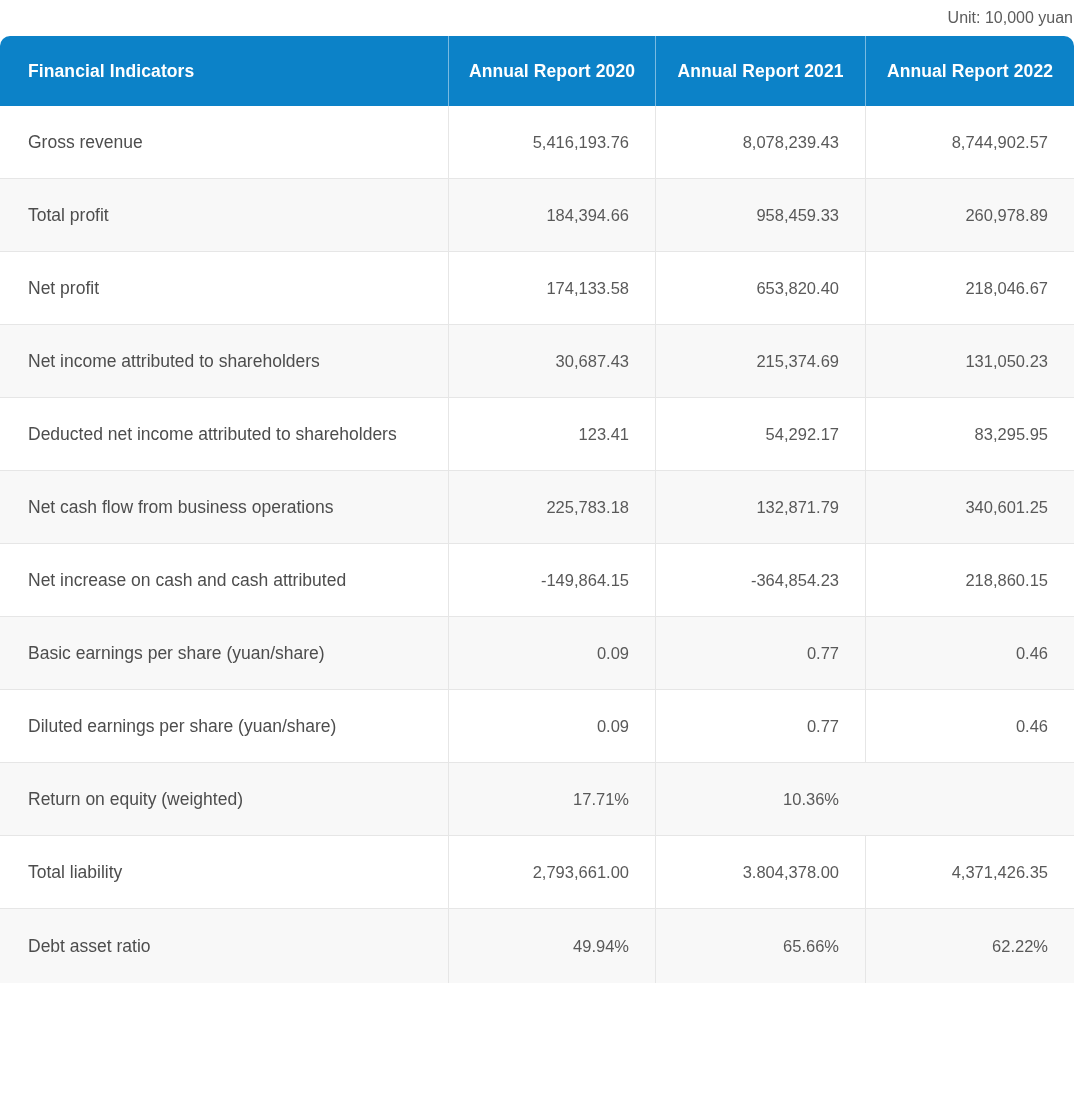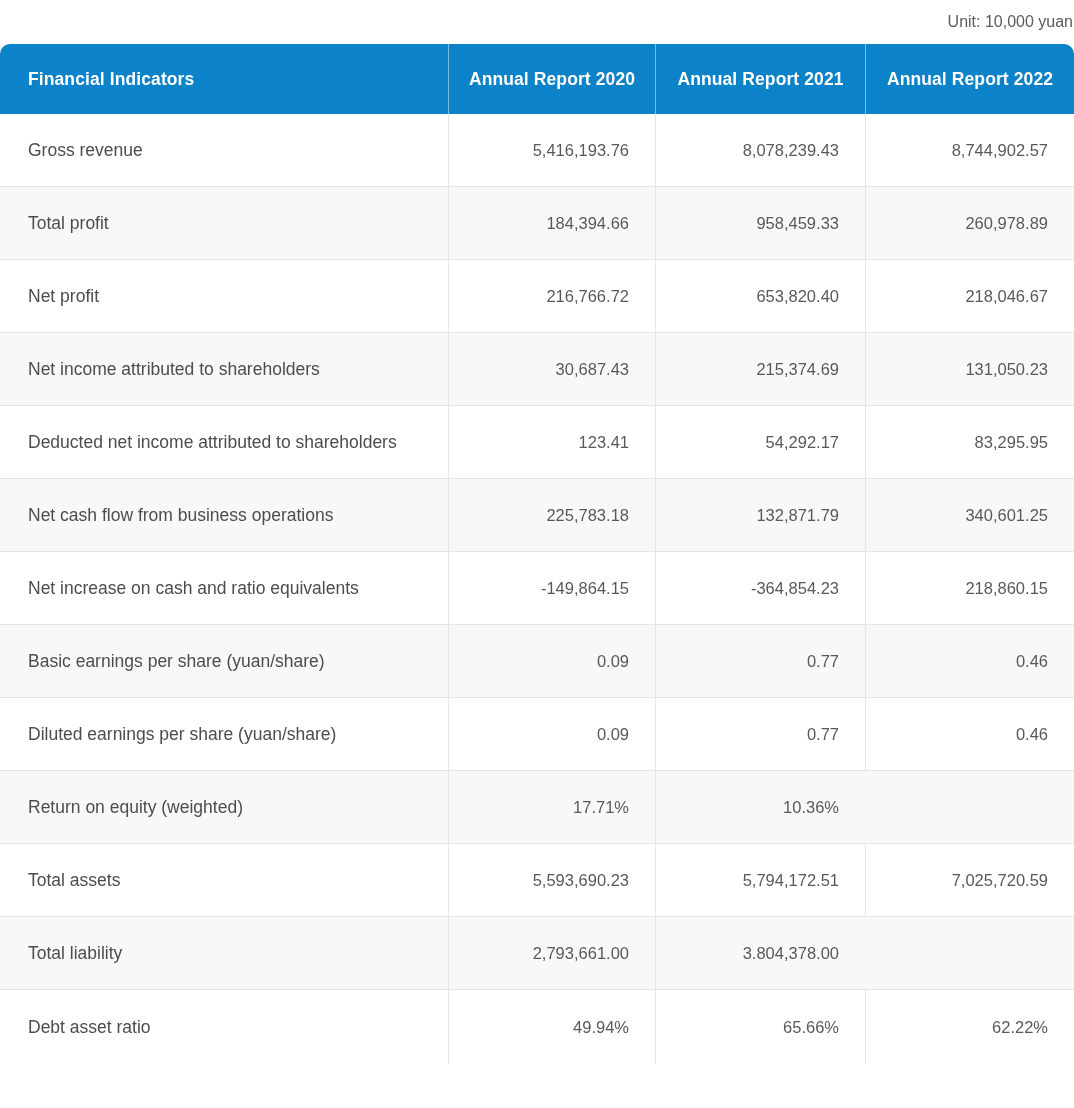--- a/index.html
+++ b/index.html
@@ -10,21 +10,21 @@
     height: 1108px;
     overflow: hidden;
     font-family: "Liberation Sans", sans-serif;
   }
   .page {
     width: 1074px;
     height: 1108px;
     position: relative;
   }
   .unit-label {
-    height: 44px;
+    height: 36px;
     display: flex;
     justify-content: flex-end;
     align-items: center;
     padding-right: 1px;
     font-size: 16px;
     color: #5c5c5c;
     box-sizing: border-box;
   }
   .table {
     width: 1074px;
@@ -116,21 +116,21 @@
           <div class="cell value">8,744,902.57</div>
         </div>
         <div class="row grid-row">
           <div class="cell label">Total profit</div>
           <div class="cell value">184,394.66</div>
           <div class="cell value">958,459.33</div>
           <div class="cell value">260,978.89</div>
         </div>
         <div class="row grid-row">
           <div class="cell label">Net profit</div>
-          <div class="cell value">216,766.72</div>
+          <div class="cell value">174,133.58</div>
           <div class="cell value">653,820.40</div>
           <div class="cell value">218,046.67</div>
         </div>
         <div class="row grid-row">
           <div class="cell label">Net income attributed to shareholders</div>
           <div class="cell value">30,687.43</div>
           <div class="cell value">215,374.69</div>
           <div class="cell value">131,050.23</div>
         </div>
         <div class="row grid-row">
@@ -139,21 +139,21 @@
           <div class="cell value">54,292.17</div>
           <div class="cell value">83,295.95</div>
         </div>
         <div class="row grid-row">
           <div class="cell label">Net cash flow from business operations</div>
           <div class="cell value">225,783.18</div>
           <div class="cell value">132,871.79</div>
           <div class="cell value">340,601.25</div>
         </div>
         <div class="row grid-row">
-          <div class="cell label">Net increase on cash and ratio equivalents</div>
+          <div class="cell label">Net increase on cash and cash attributed</div>
           <div class="cell value">-149,864.15</div>
           <div class="cell value">-364,854.23</div>
           <div class="cell value">218,860.15</div>
         </div>
         <div class="row grid-row">
           <div class="cell label">Basic earnings per share (yuan/share)</div>
           <div class="cell value">0.09</div>
           <div class="cell value">0.77</div>
           <div class="cell value">0.46</div>
         </div>
@@ -162,29 +162,24 @@
           <div class="cell value">0.09</div>
           <div class="cell value">0.77</div>
           <div class="cell value">0.46</div>
         </div>
         <div class="row grid-row">
           <div class="cell label">Return on equity (weighted)</div>
           <div class="cell value">17.71%</div>
           <div class="cell value">10.36%</div>
         </div>
         <div class="row grid-row">
-          <div class="cell label">Total assets</div>
-          <div class="cell value">5,593,690.23</div>
-          <div class="cell value">5,794,172.51</div>
-          <div class="cell value">7,025,720.59</div>
-        </div>
-        <div class="row grid-row">
           <div class="cell label">Total liability</div>
           <div class="cell value">2,793,661.00</div>
           <div class="cell value">3.804,378.00</div>
+          <div class="cell value">4,371,426.35</div>
         </div>
         <div class="row grid-row">
           <div class="cell label">Debt asset ratio</div>
           <div class="cell value">49.94%</div>
           <div class="cell value">65.66%</div>
           <div class="cell value">62.22%</div>
         </div>
       </div>
 
   </div>

